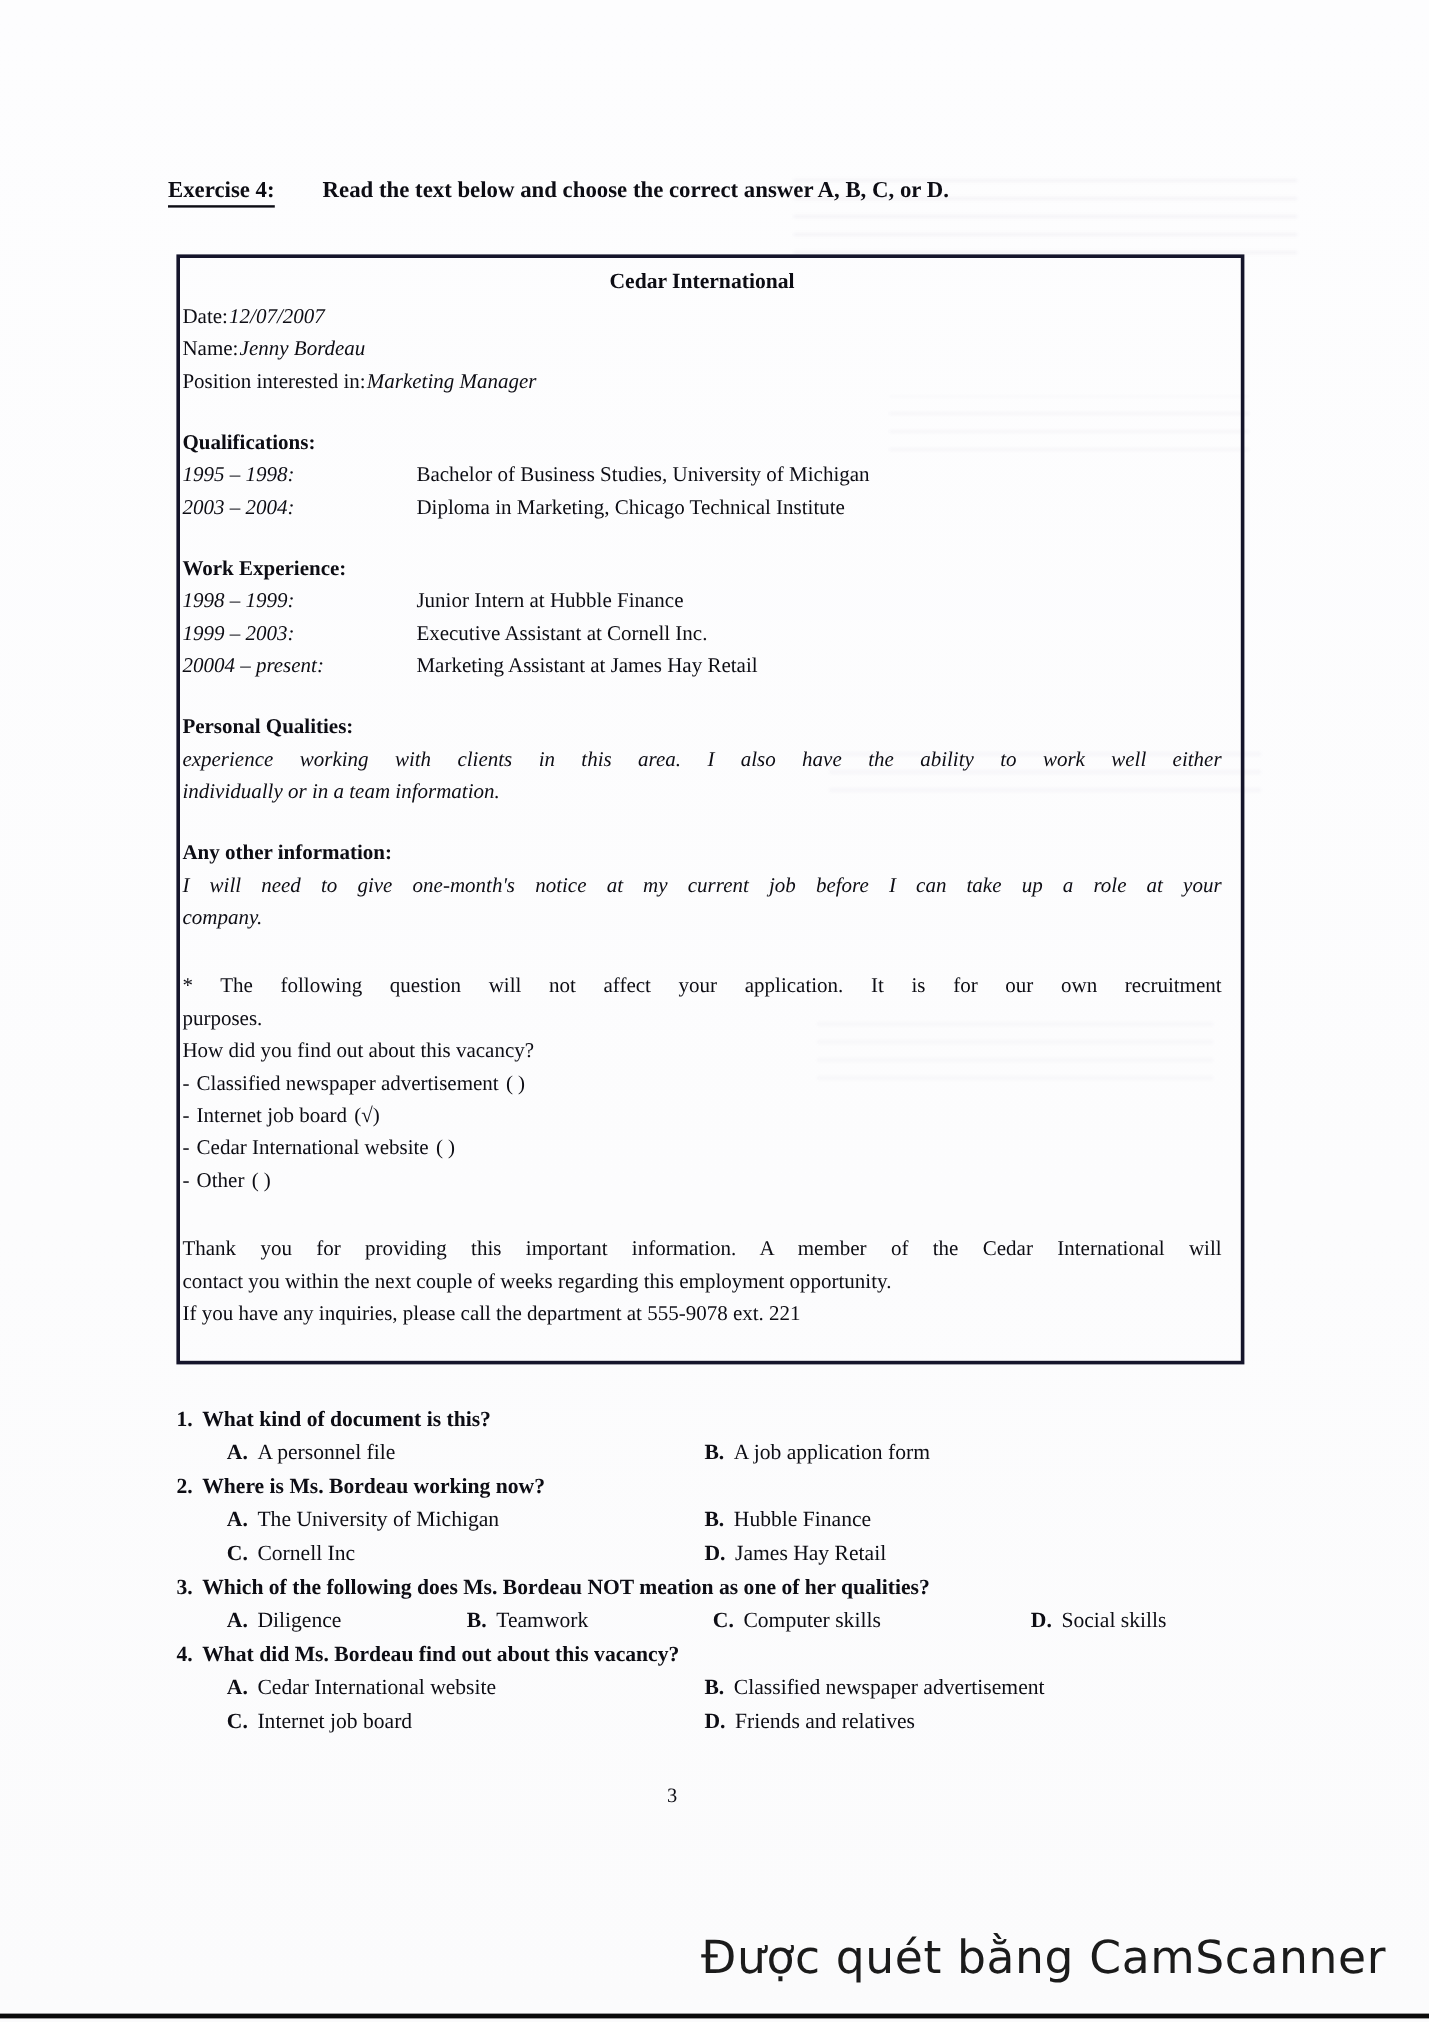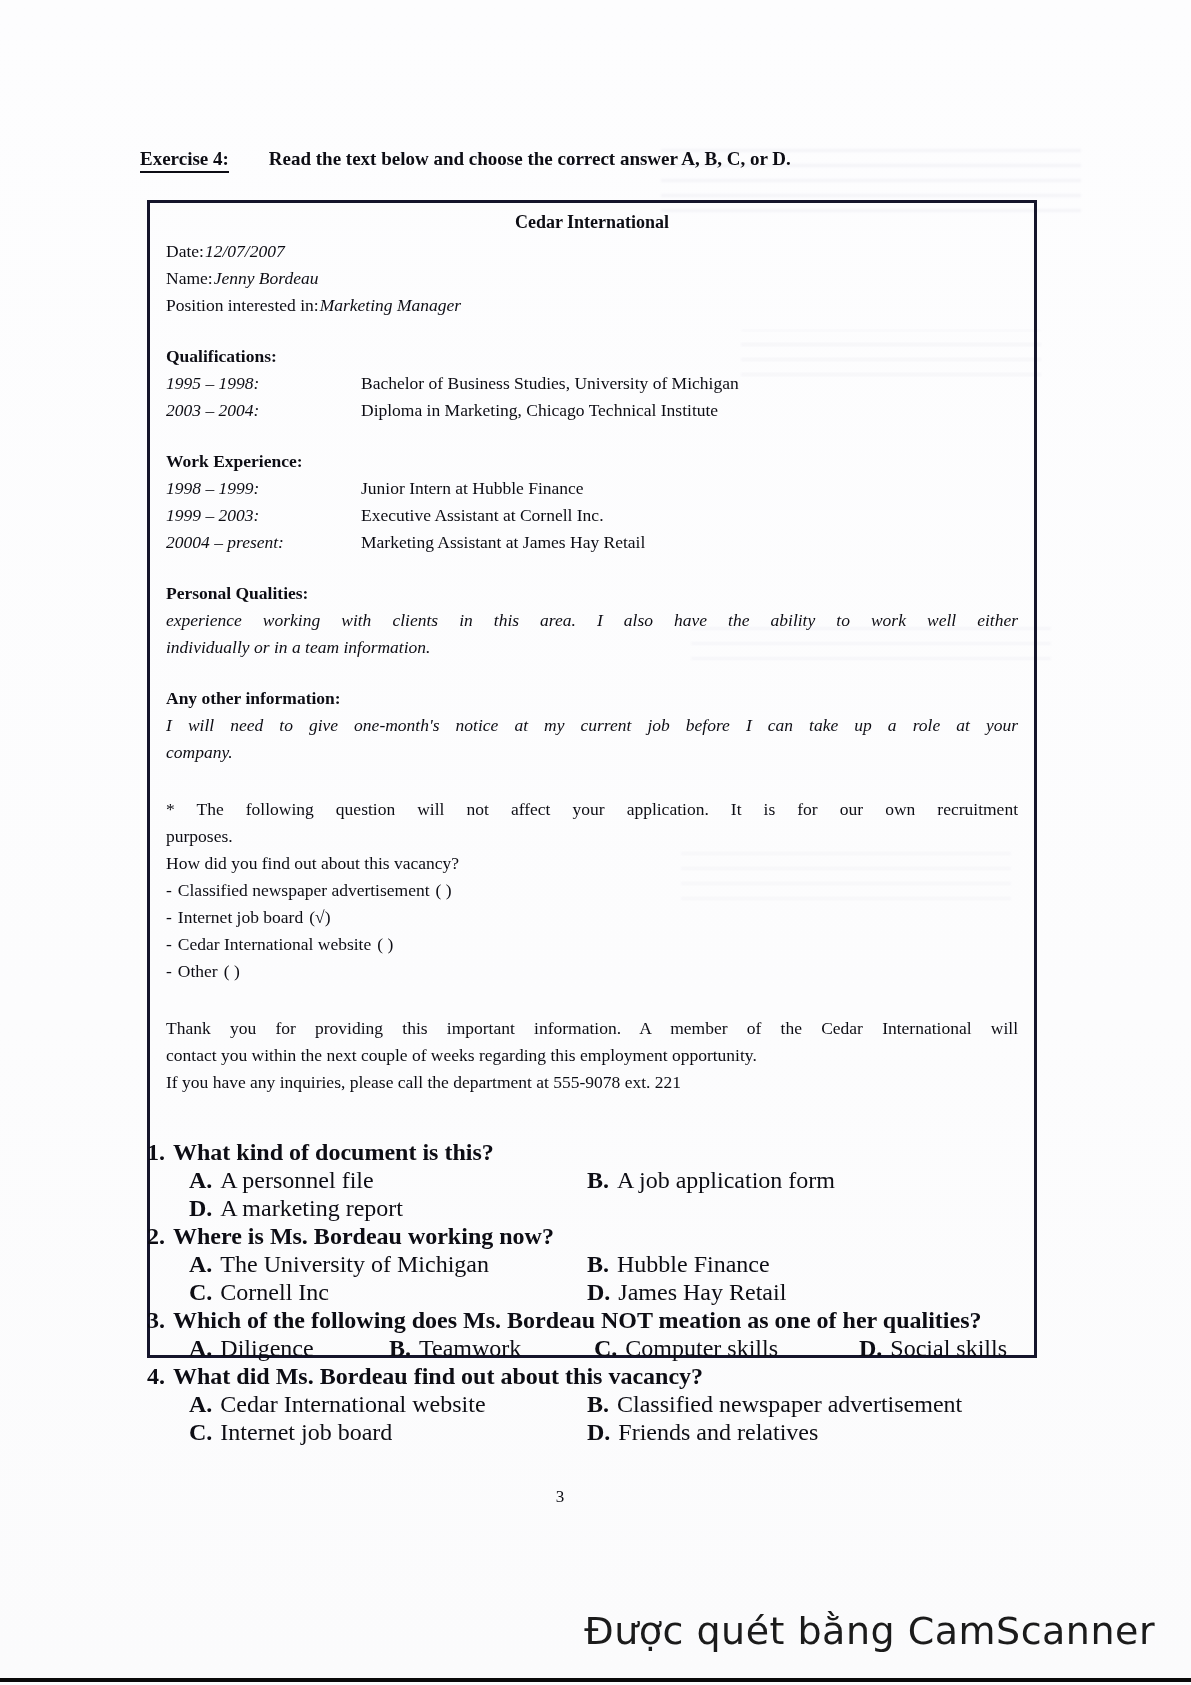--- a/index.html
+++ b/index.html
@@ -34,24 +34,24 @@
   }
   .exercise-label{
     display:inline-block;
     border-bottom:2px solid #0d0d14;
     padding-bottom:1px;
   }
   .instruction{margin-left:40px;}
 
   
   .form-box{
-    position:absolute;top:200px;left:147px;width:890px;height:1158px;
+    position:absolute;top:212px;left:147px;width:890px;height:925px;
     border:3px solid #15152b;
     box-sizing:border-box;
-    padding:6px 16px 0 16px;
+    padding:6px 16px 0 2px;
     font-size:17.5px;line-height:27px;
     overflow:hidden;
   }
   .form-title{font-weight:bold;text-align:center;font-size:18px;margin-bottom:2px;}
   .field-row .f-label{}
   .field-row .f-value{font-style:italic;margin-left:1px;}
   .sect{margin-top:24px;}
   .sect-heading{font-weight:bold;}
   .tr{display:flex;}
   .period{width:195px;font-style:italic;flex:none;}
@@ -62,22 +62,22 @@
   .note-line.just{text-align:justify;text-align-last:justify;}
   .survey-question{}
   .survey-option{}
   .opt-prefix{margin-right:6px;}
   .opt-mark{margin-left:6px;}
   .closing-block{margin-top:30px;}
   .closing-line.just{text-align:justify;text-align-last:justify;}
 
   
   .questions{
-    position:absolute;top:1138px;left:147px;width:960px;
-    font-size:24px;line-height:28px;
+    position:absolute;top:1168px;left:147px;width:960px;
+    font-size:18px;line-height:28px;
   }
   .stem{font-weight:bold;}
   .q-num{margin-right:8px;}
   .opts{margin-left:42px;}
   .opts.two-col{display:grid;grid-template-columns:398px auto;}
   .opts.row-4{display:grid;grid-template-columns:200px 205px 265px auto;}
   .letter{font-weight:bold;margin-right:8px;}
 
   
   .page-number{
@@ -188,21 +188,20 @@
 
   <div class="questions">
 
     <div class="question">
       <div class="stem">
         <span class="q-num">1.</span><span>What kind of document is this?</span>
       </div>
       <div class="opts two-col">
         <div class="opt"><span class="letter">A.</span><span>A personnel file</span></div>
         <div class="opt"><span class="letter">B.</span><span>A job application form</span></div>
-        <div class="opt"><span class="letter">D.</span><span>A marketing report</span></div>
       </div>
     </div>
 
     <div class="question">
       <div class="stem">
         <span class="q-num">2.</span><span>Where is Ms. Bordeau working now?</span>
       </div>
       <div class="opts two-col">
         <div class="opt"><span class="letter">A.</span><span>The University of Michigan</span></div>
         <div class="opt"><span class="letter">B.</span><span>Hubble Finance</span></div>

